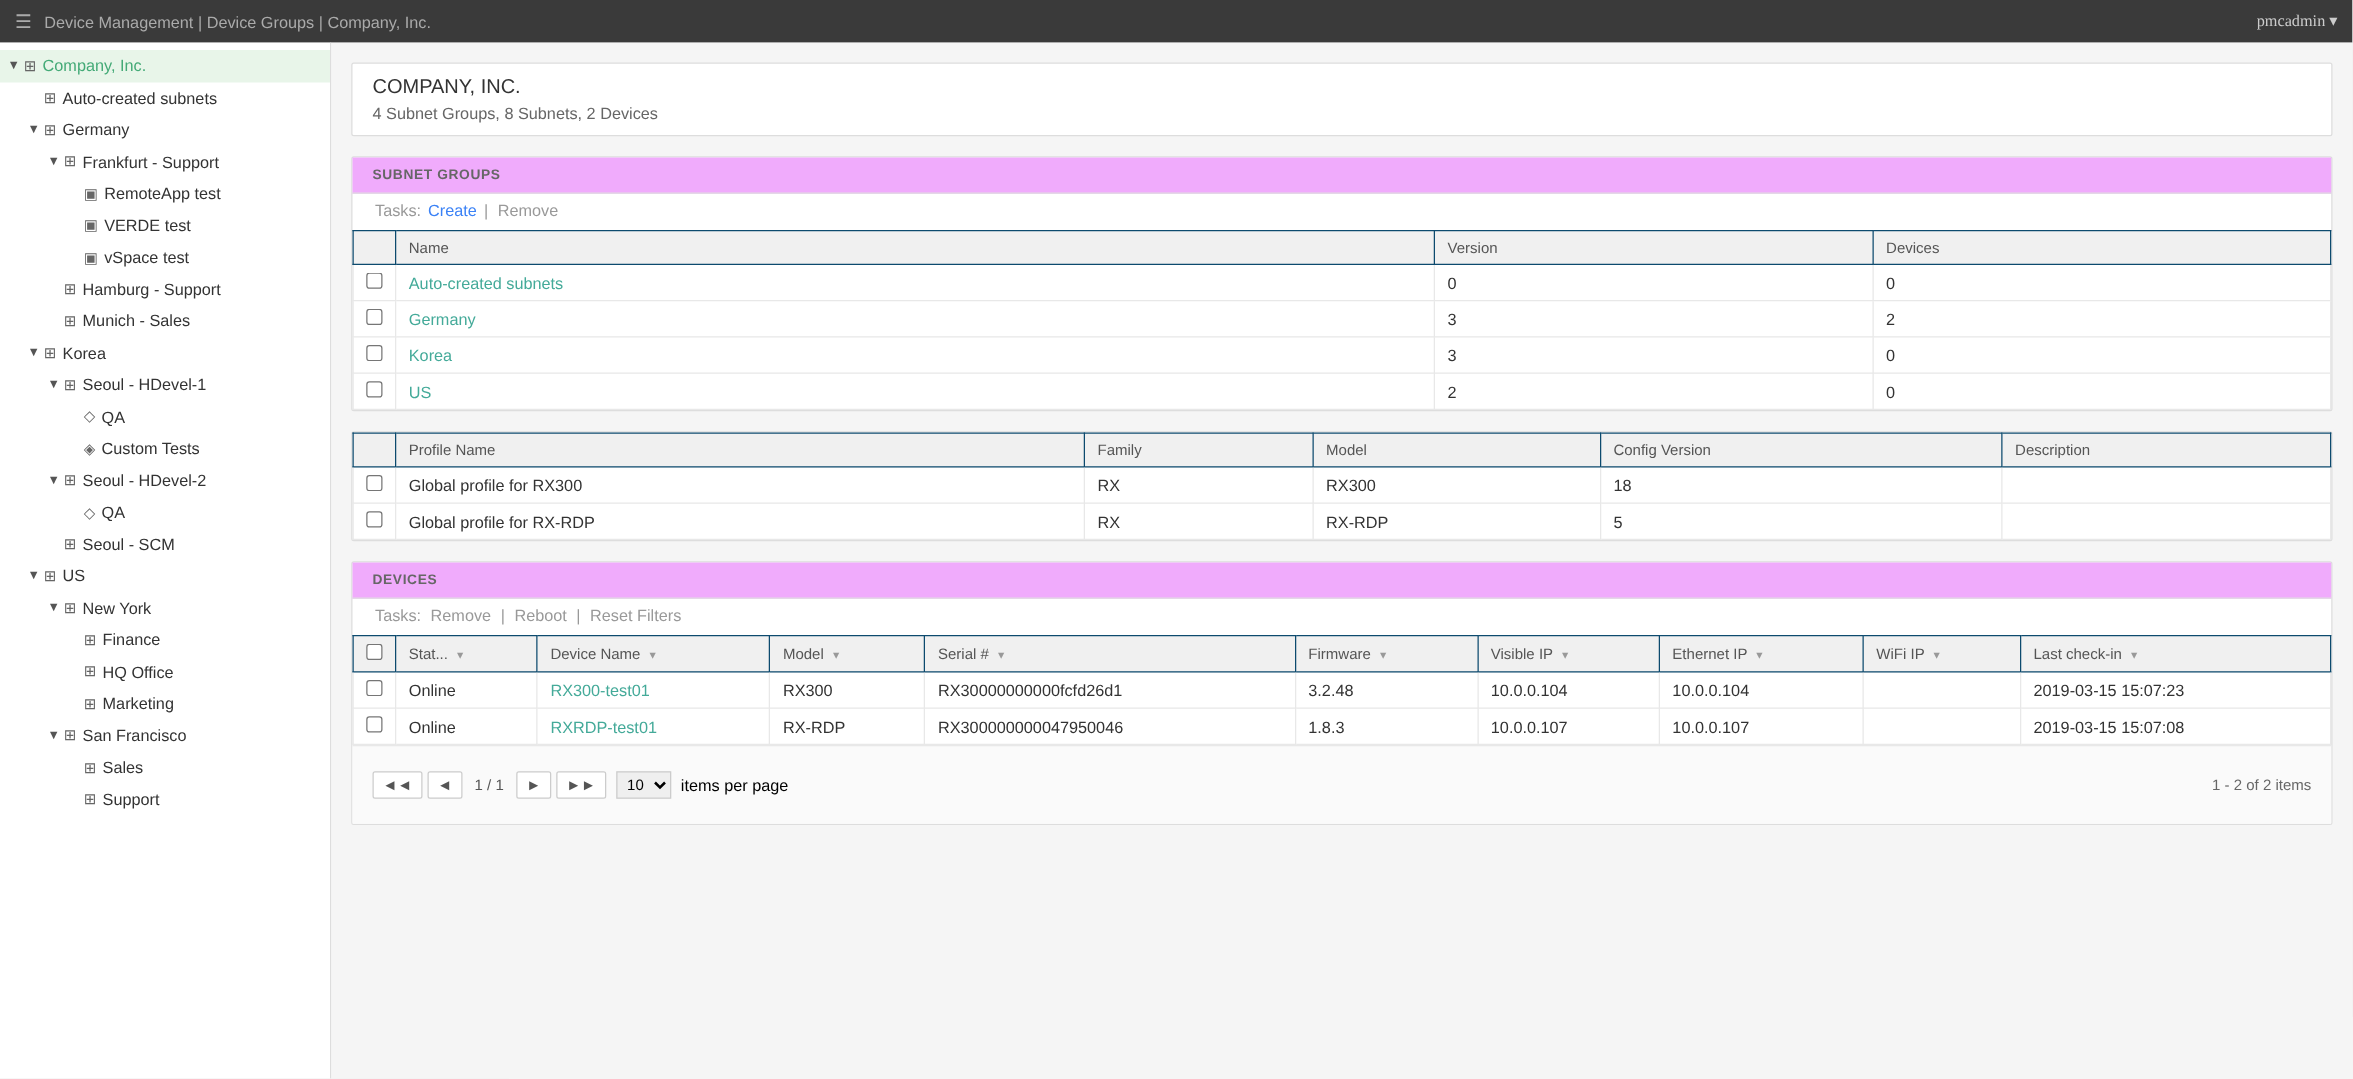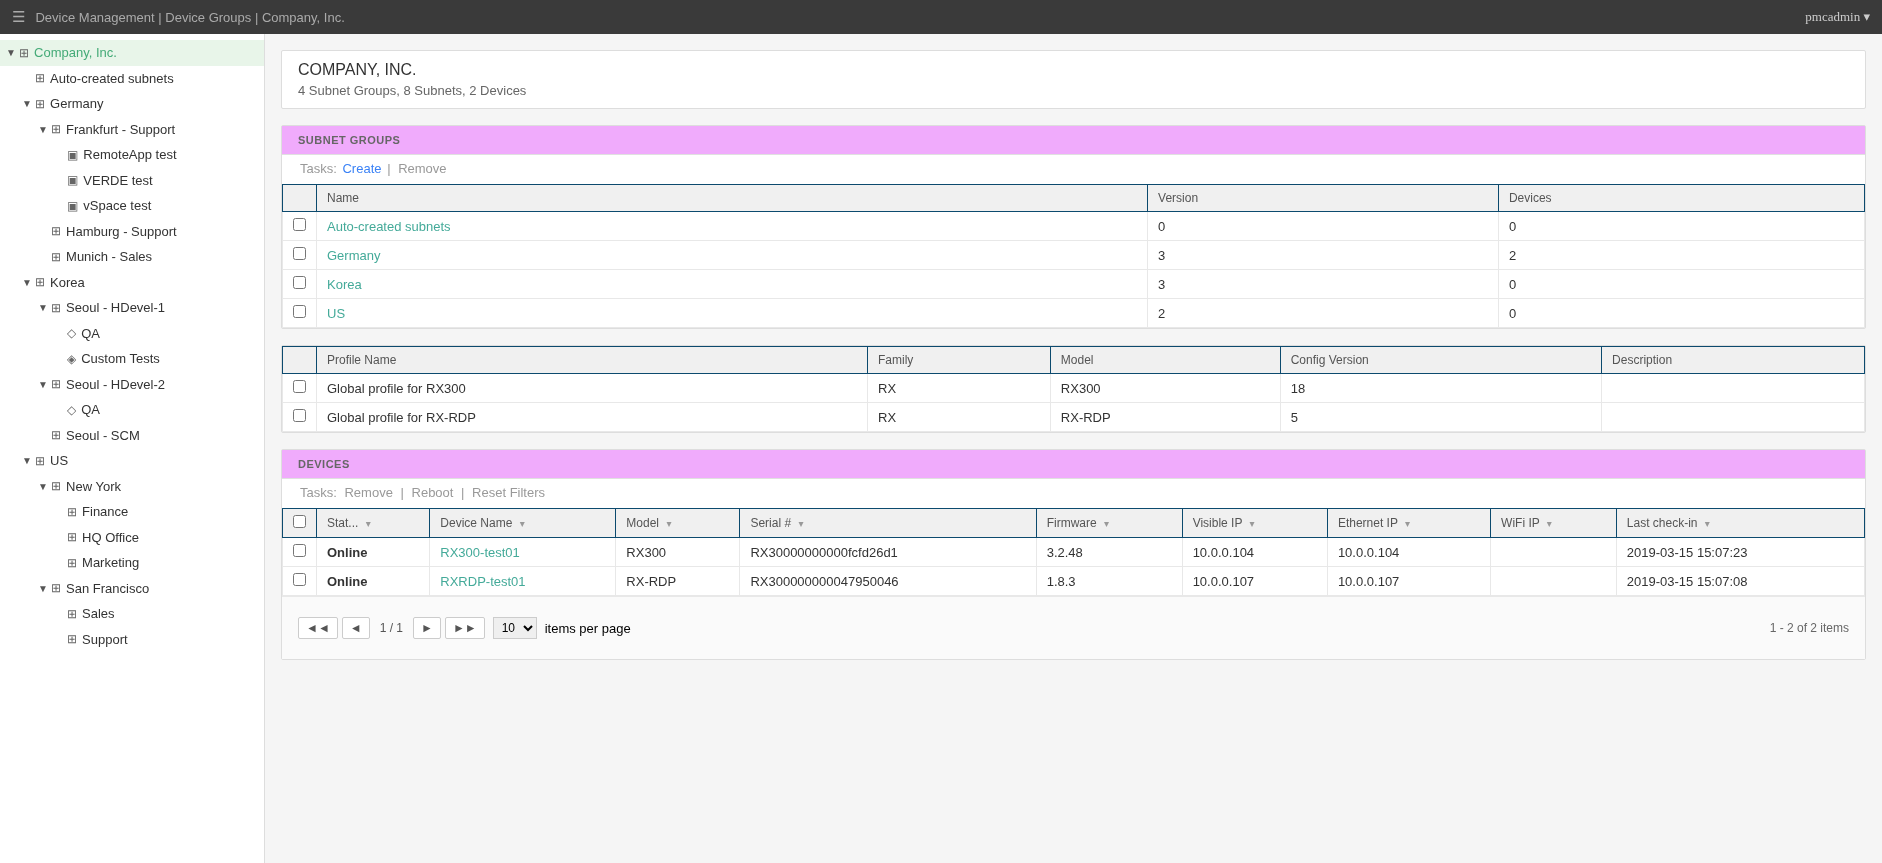--- a/index.html
+++ b/index.html
@@ -105,21 +105,21 @@
       color: #333;
       font-size: 13px;
       vertical-align: middle;
     }
     .data-table td a { color: #4a9; text-decoration: none; cursor: pointer; }
     .data-table th.sortable { cursor: pointer; }
     .sort-arrow { margin-left: 4px; color: #999; font-size: 10px; }
     .cb-col { width: 28px; text-align: center; }
 
     
-    .status-online { color: #4a9; font-weight: bold; }
+    .status-online { color: #4a9; font-weight: normal; }
 
     
     .pagination-row {
       display: flex;
       align-items: center;
       justify-content: space-between;
       padding: 8px 16px;
       border-top: 1px solid #e8e8e8;
       background: #fafafa;
     }

